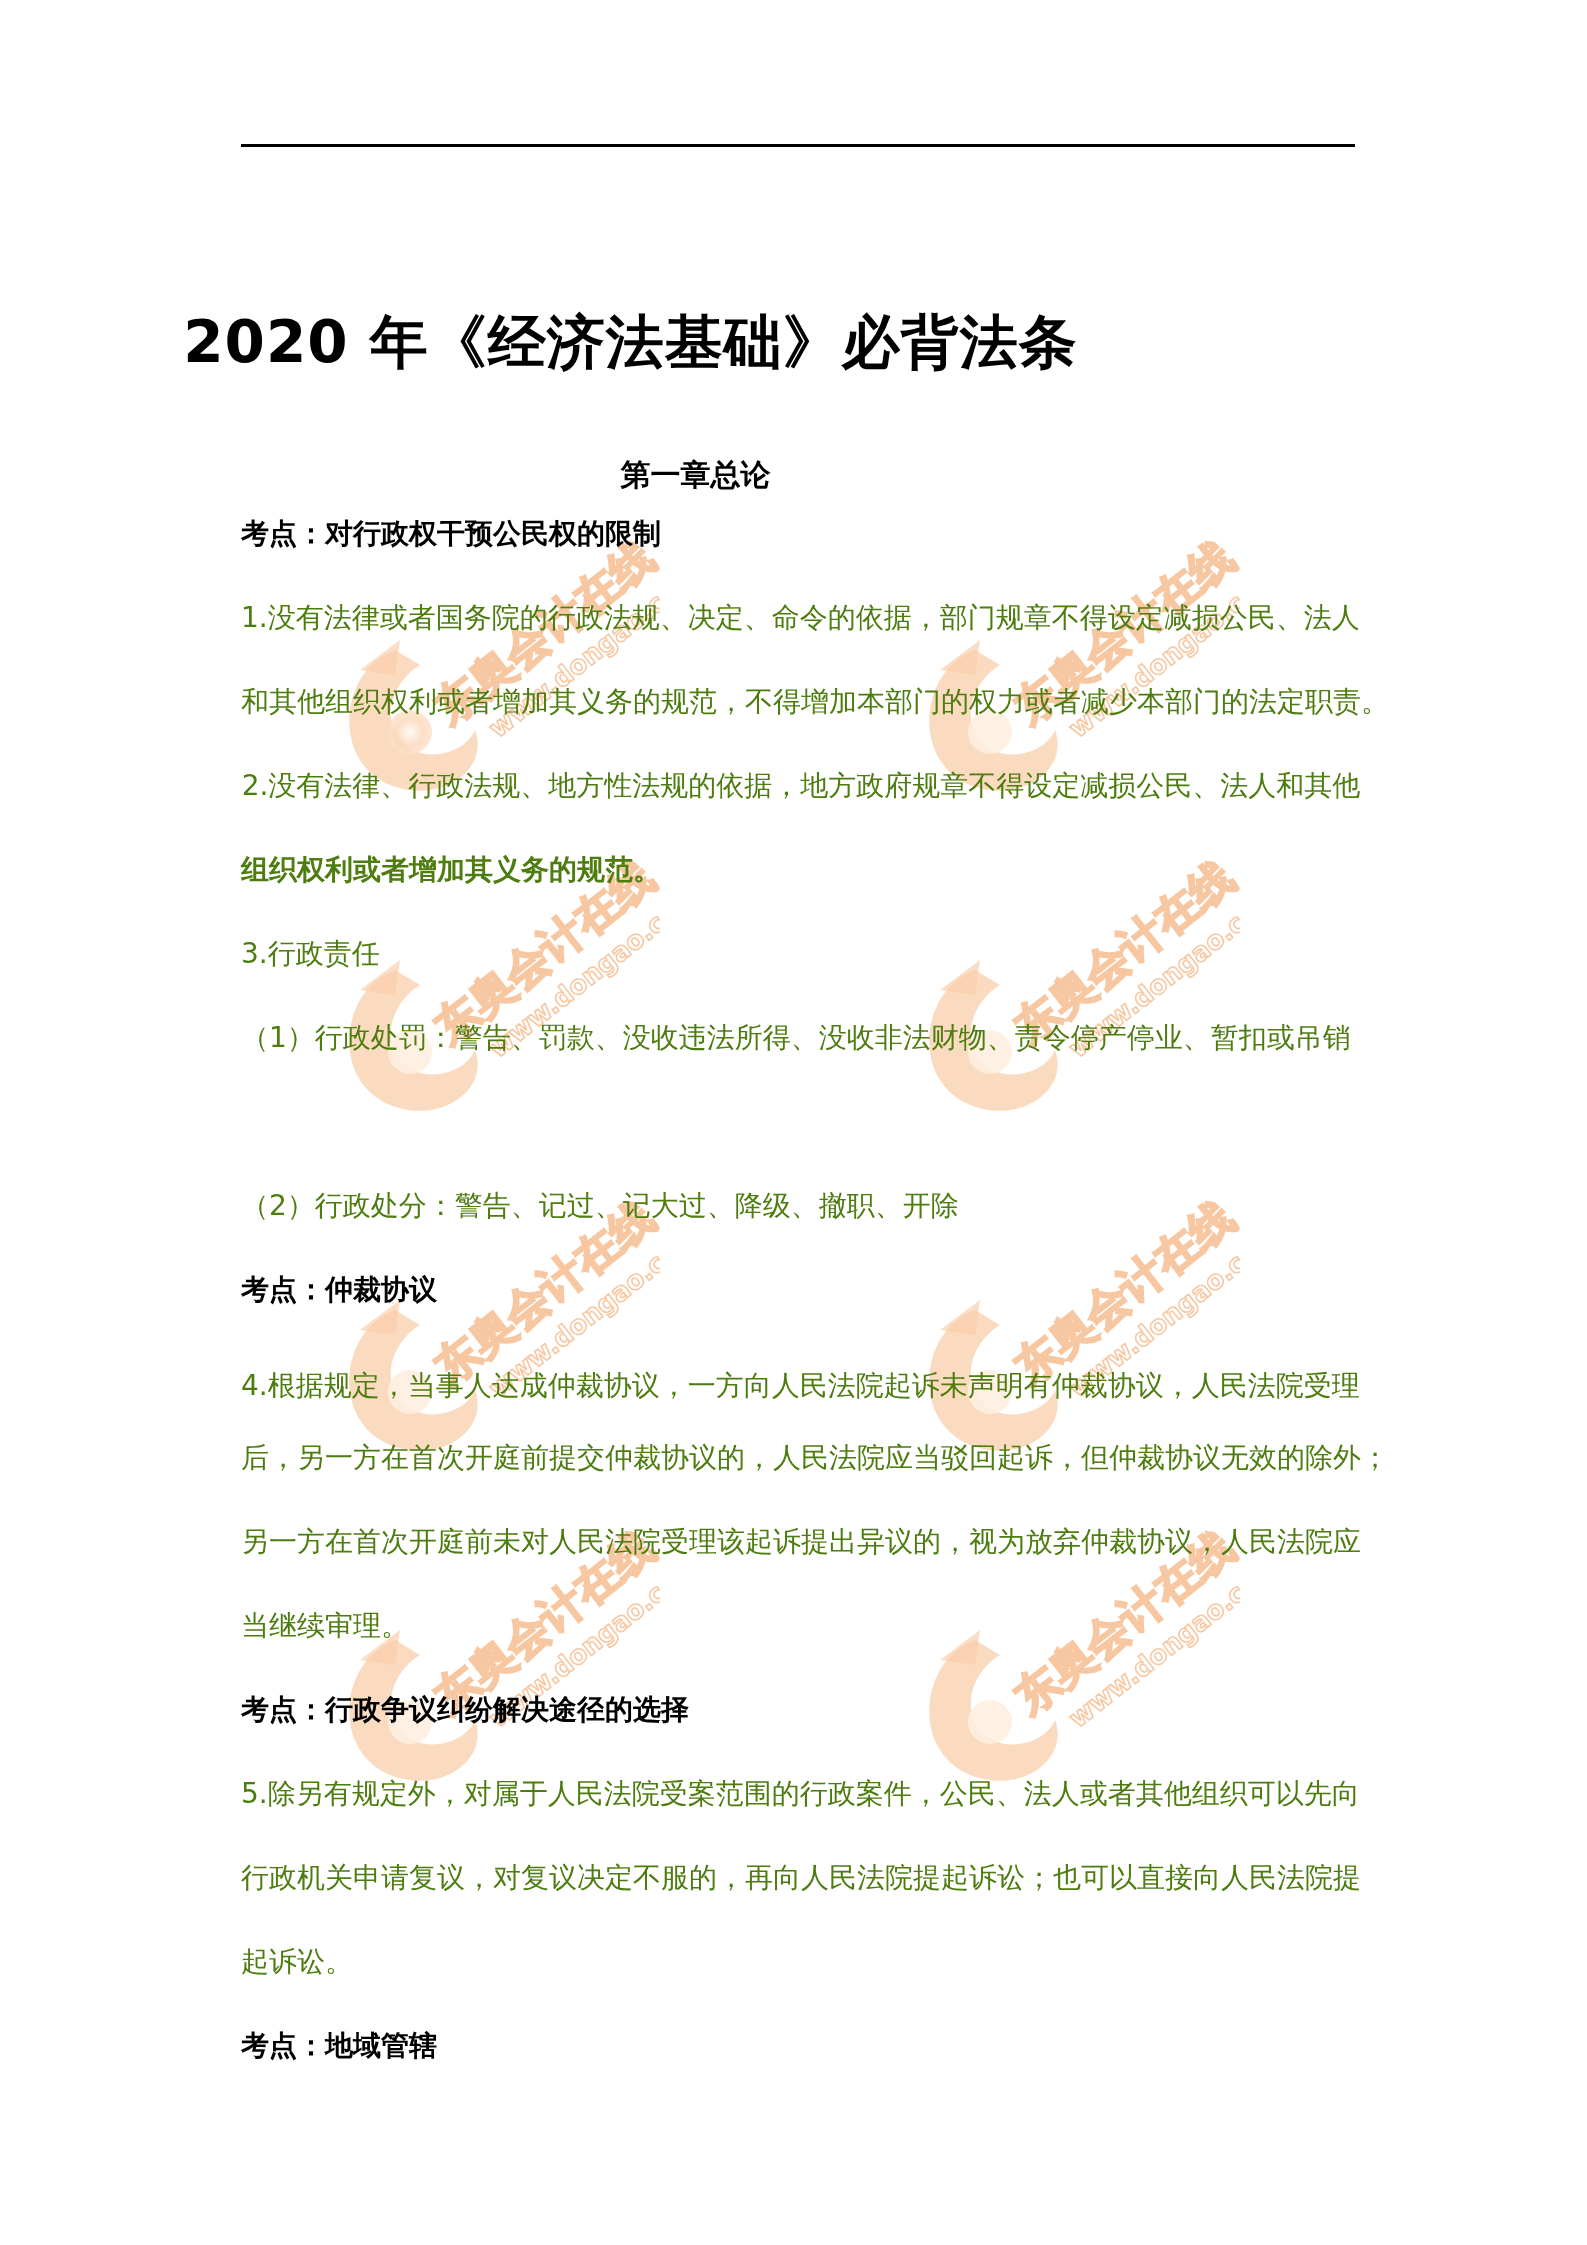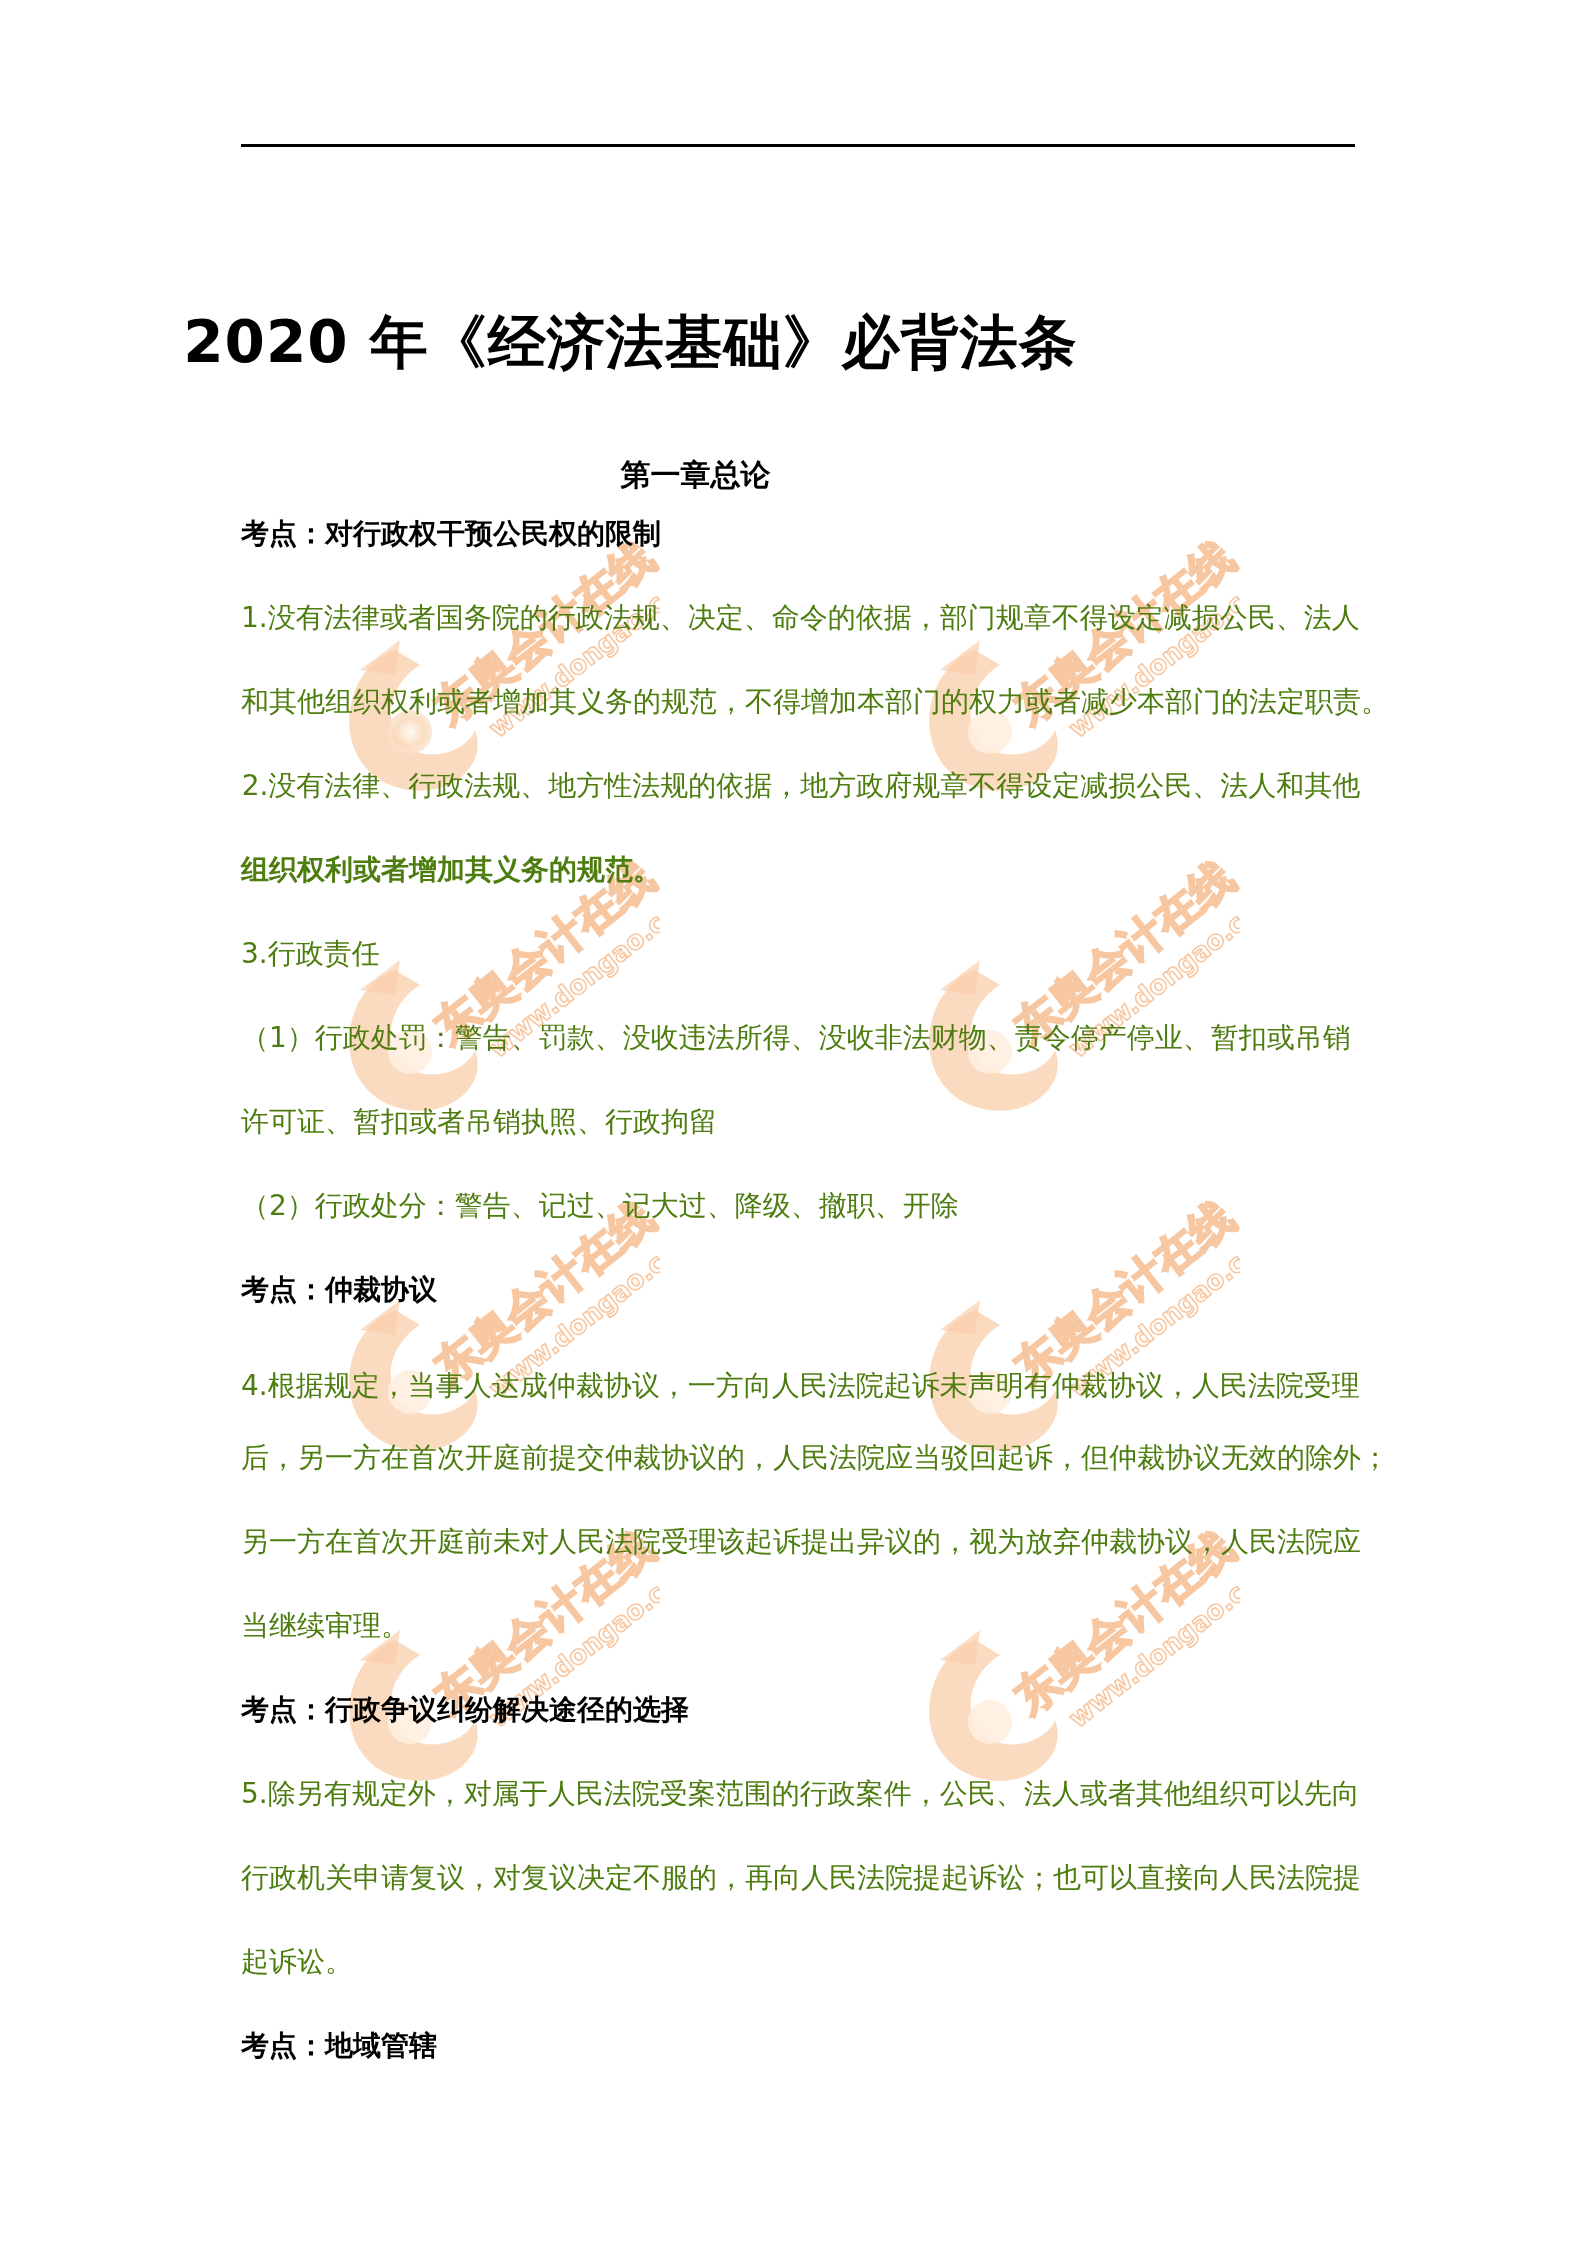--- a/index.html
+++ b/index.html
@@ -182,21 +182,20 @@
   <h1 class="title">2020 年《经济法基础》必背法条</h1>
   <h2 class="chapter">第一章总论</h2>
 
   <div class="line heading" style="top:514px;">考点：对行政权干预公民权的限制</div>
   <div class="line" style="top:598px;">1.没有法律或者国务院的行政法规、决定、命令的依据，部门规章不得设定减损公民、法人</div>
   <div class="line" style="top:682px;">和其他组织权利或者增加其义务的规范，不得增加本部门的权力或者减少本部门的法定职责。</div>
   <div class="line" style="top:766px;text-align:center;">2.没有法律、行政法规、地方性法规的依据，地方政府规章不得设定减损公民、法人和其他</div>
   <div class="line" style="top:850px;font-weight:bold;">组织权利或者增加其义务的规范。</div>
   <div class="line" style="top:934px;">3.行政责任</div>
   <div class="line" style="top:1018px;">（1）行政处罚：警告、罚款、没收违法所得、没收非法财物、责令停产停业、暂扣或吊销</div>
-  <div class="line" style="top:1102px;">许可证、暂扣或者吊销执照、行政拘留</div>
   <div class="line" style="top:1186px;">（2）行政处分：警告、记过、记大过、降级、撤职、开除</div>
   <div class="line heading" style="top:1270px;">考点：仲裁协议</div>
   <div class="line" style="top:1354px;margin-top:12px;">4.根据规定，当事人达成仲裁协议，一方向人民法院起诉未声明有仲裁协议，人民法院受理</div>
   <div class="line" style="top:1438px;">后，另一方在首次开庭前提交仲裁协议的，人民法院应当驳回起诉，但仲裁协议无效的除外；</div>
   <div class="line" style="top:1606px;">当继续审理。</div>
   <div class="line" style="top:1522px;">另一方在首次开庭前未对人民法院受理该起诉提出异议的，视为放弃仲裁协议，人民法院应</div>
   <div class="line heading" style="top:1690px;">考点：行政争议纠纷解决途径的选择</div>
   <div class="line" style="top:1774px;">5.除另有规定外，对属于人民法院受案范围的行政案件，公民、法人或者其他组织可以先向</div>
   <div class="line" style="top:1858px;">行政机关申请复议，对复议决定不服的，再向人民法院提起诉讼；也可以直接向人民法院提</div>
   <div class="line" style="top:1942px;">起诉讼。</div>

